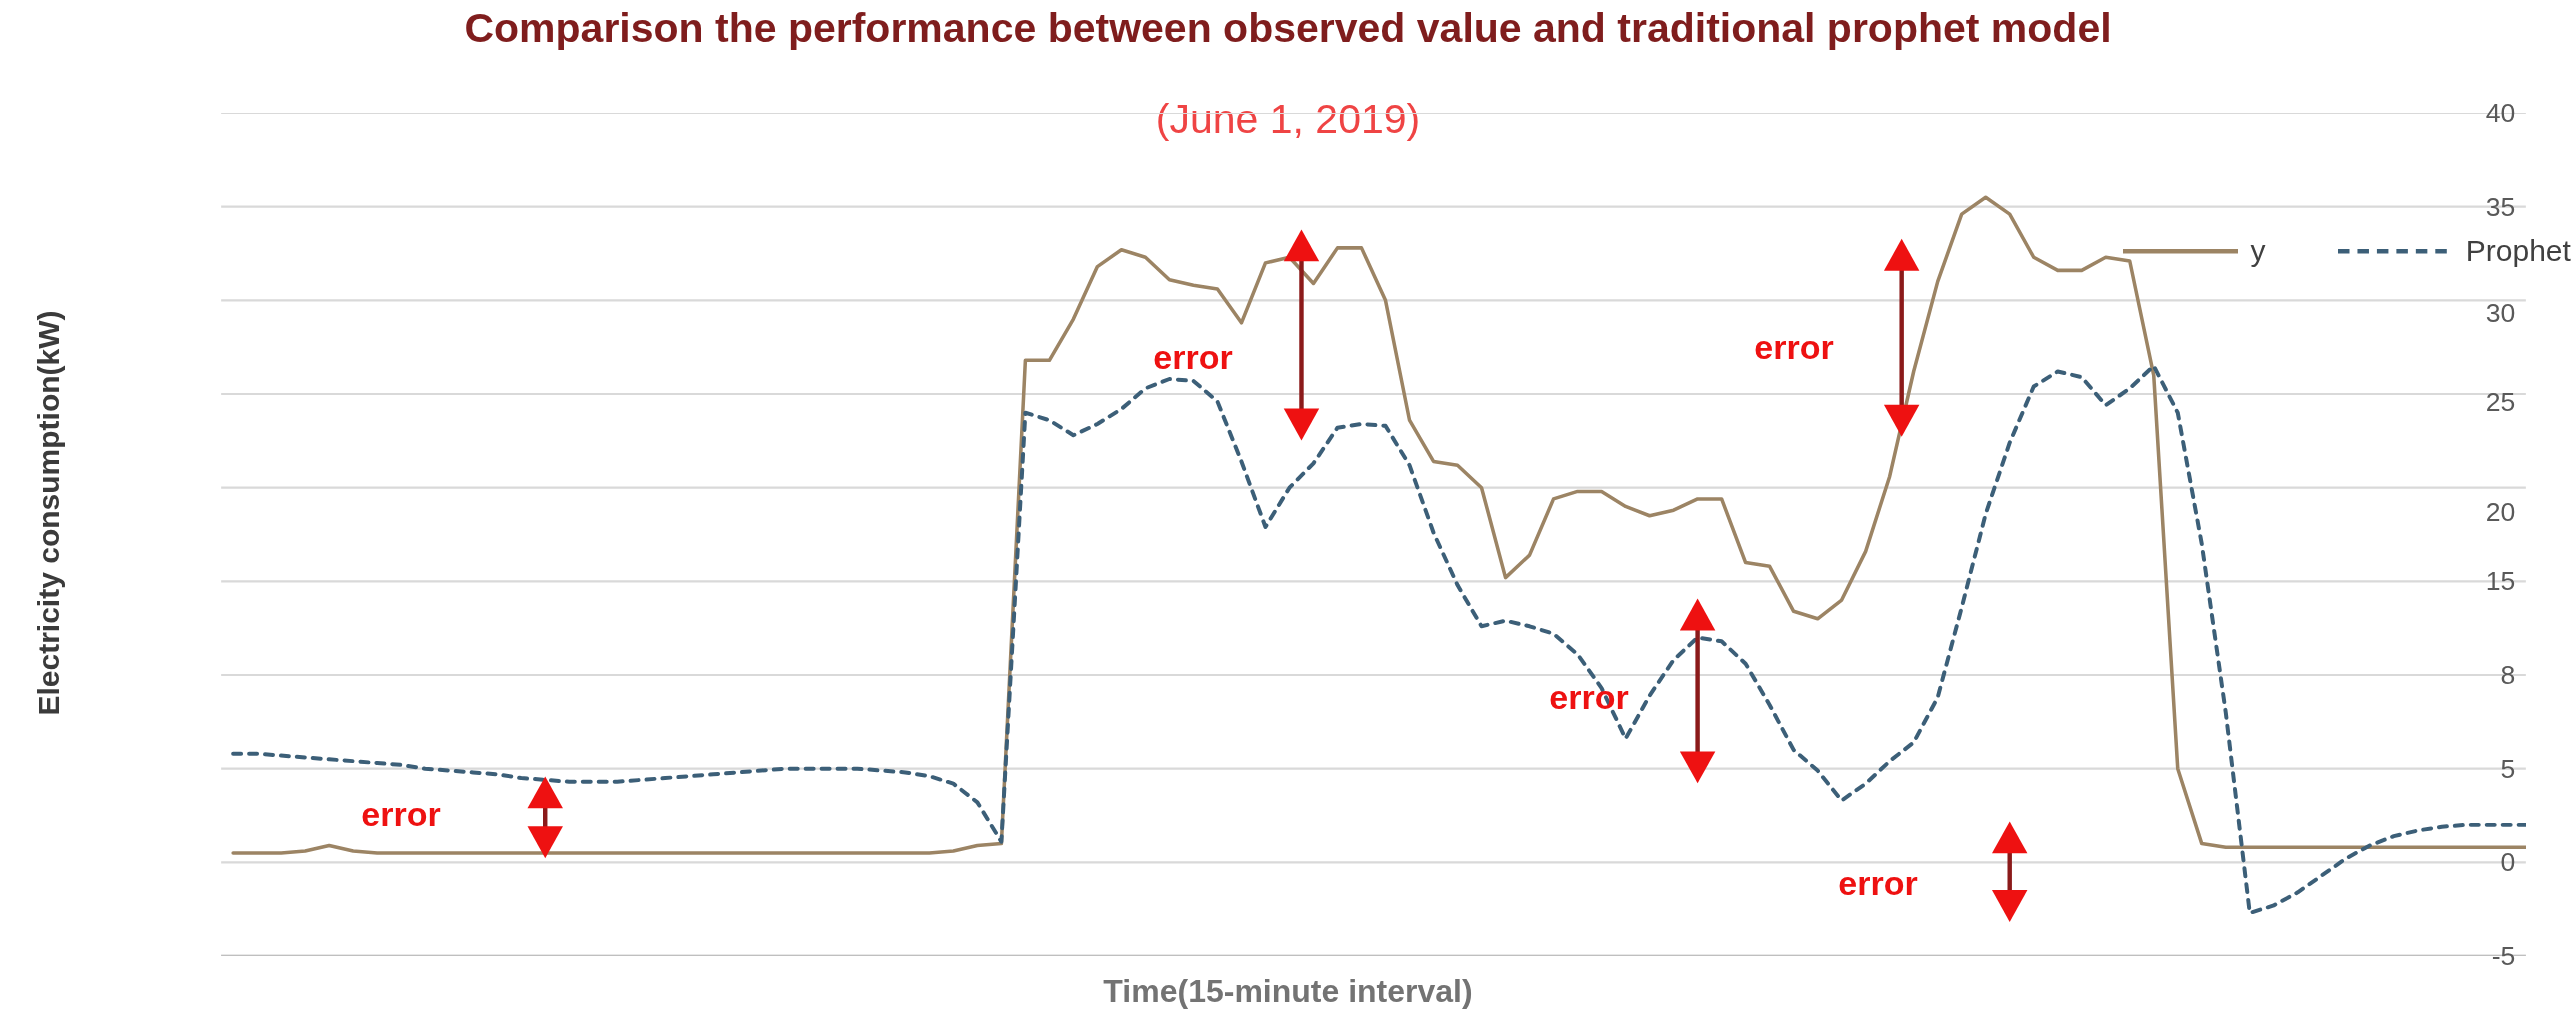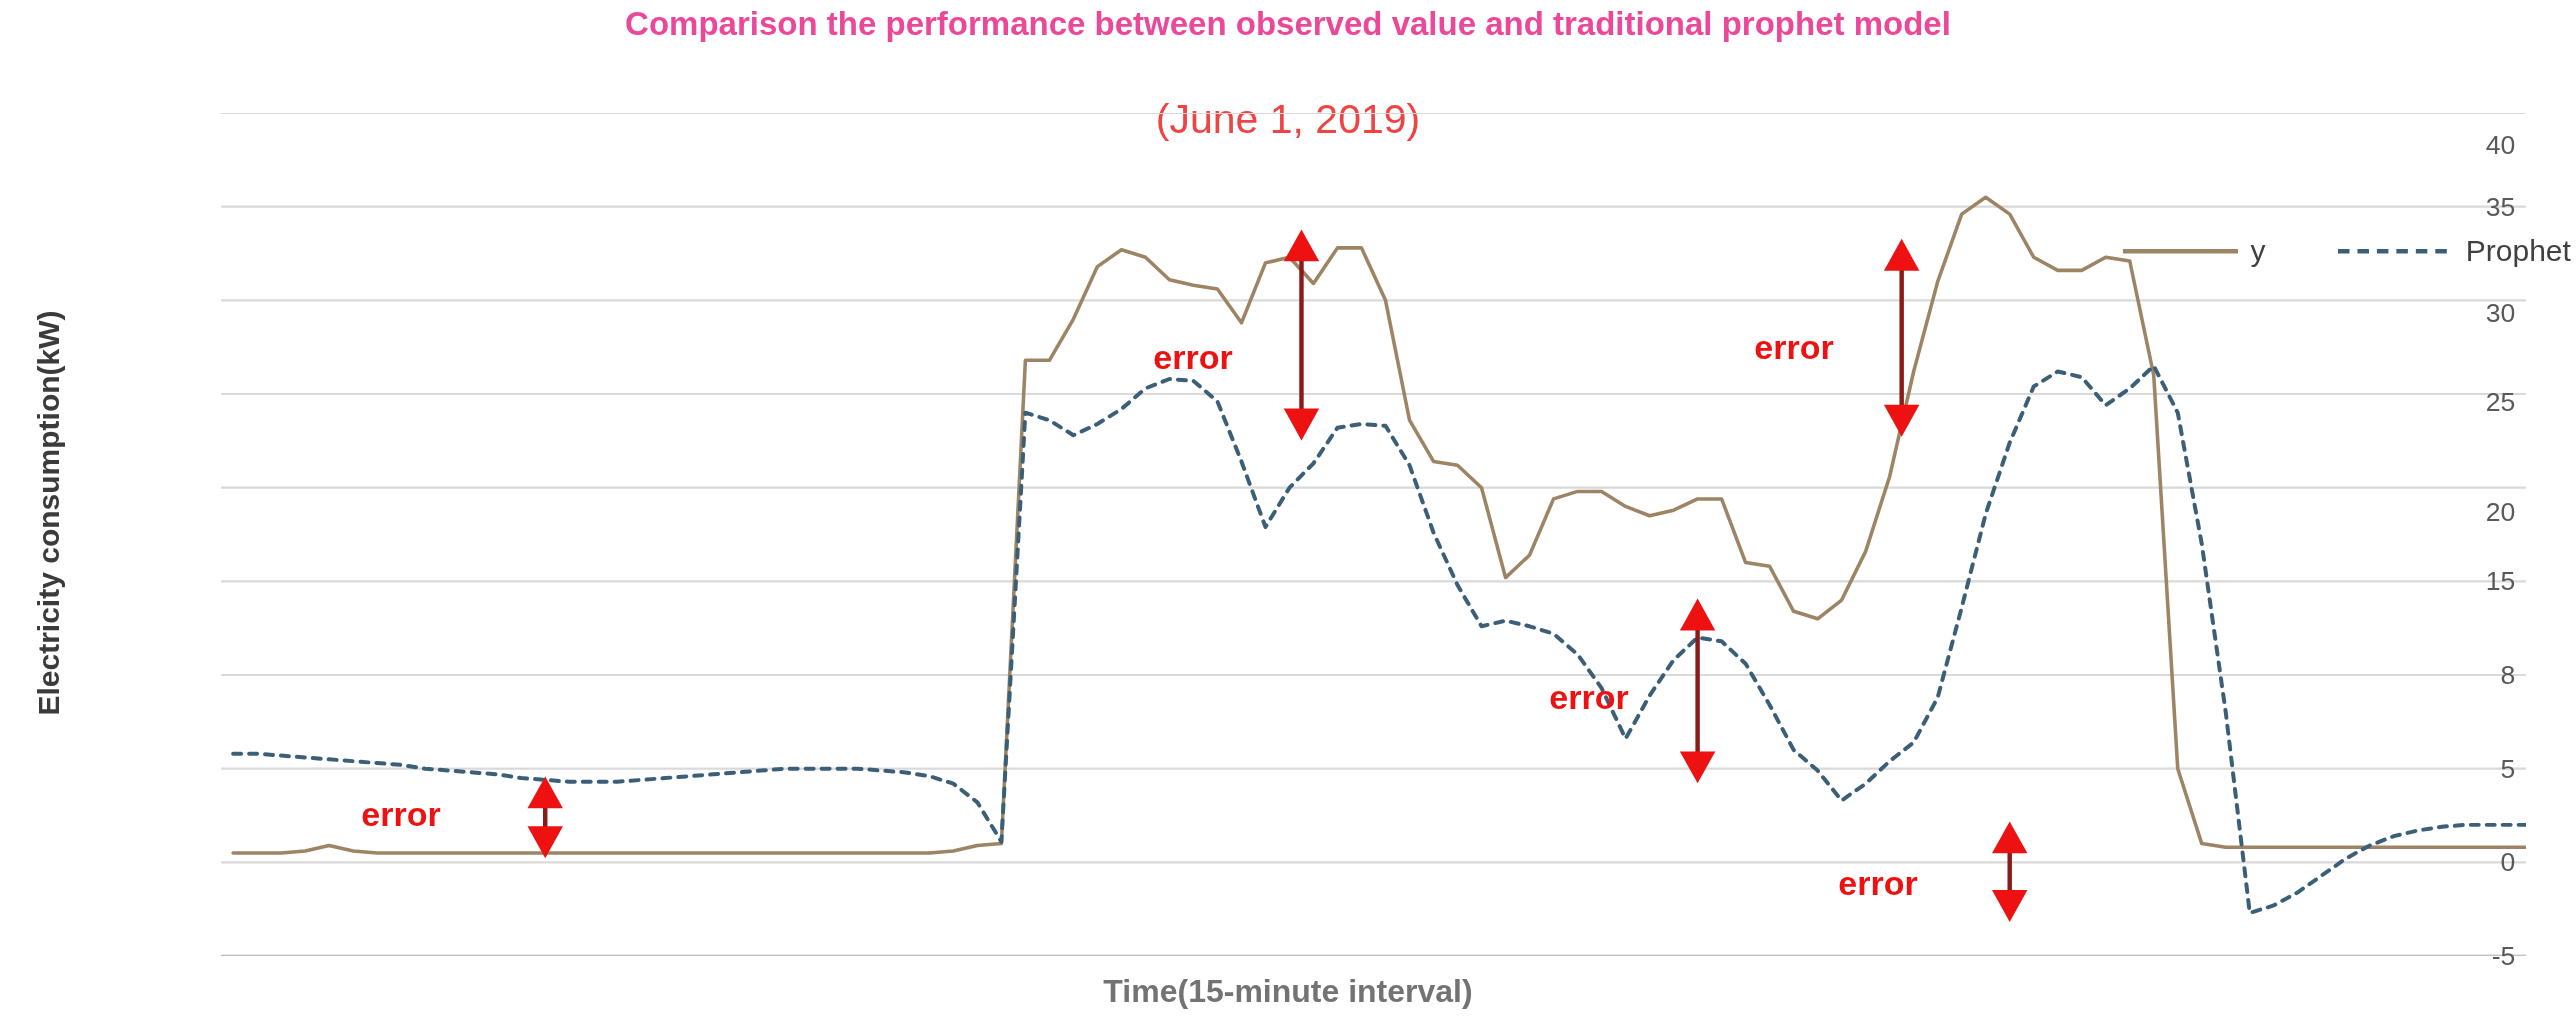--- a/index.html
+++ b/index.html
@@ -19,23 +19,23 @@
     background: #ffffff;
     overflow: hidden;
   }
   
   .chart-title {
     position: absolute;
     left: 0;
     top: 5.3px;
     width: 2576px;
     text-align: center;
-    font-size: 33px;
-    font-weight: bold;
-    color: #ec4899;
+    font-size: 41px;
+    font-weight: bold;
+    color: #7f1d1d;
     letter-spacing: 0px;
     white-space: nowrap;
   }
   .chart-subtitle {
     position: absolute;
     left: 0;
     top: 96px;
     width: 2576px;
     text-align: center;
     font-size: 41px;
@@ -159,21 +159,21 @@
           <polygon points="1875.8333333333333,177.93333333333328 1915.8333333333333,177.93333333333328 1895.8333333333333,141.93333333333328" fill="#ee1111"></polygon>
           <polygon points="1875.8333333333333,329.26666666666665 1915.8333333333333,329.26666666666665 1895.8333333333333,365.26666666666665" fill="#ee1111"></polygon>
         </g>
         <g>
           <line x1="2017.7083333333333" y1="825.18" x2="2017.7083333333333" y2="886.62" stroke="#8b1a1a" stroke-width="5"></line>
           <polygon points="1997.7083333333333,835.18 2037.7083333333333,835.18 2017.7083333333333,799.18" fill="#ee1111"></polygon>
           <polygon points="1997.7083333333333,876.62 2037.7083333333333,876.62 2017.7083333333333,912.62" fill="#ee1111"></polygon>
         </g>
       </svg>
     <div id="ytick-holder">
-        <div class="ytick-label" style="top: 0px; margin-top: 32px;">40</div>
+        <div class="ytick-label" style="top: 0px;">40</div>
         <div class="ytick-label" style="top: 94px;">35</div>
         <div class="ytick-label" style="top: 200px;">30</div>
         <div class="ytick-label" style="top: 289px;">25</div>
         <div class="ytick-label" style="top: 375px; margin-top: 24px;">20</div>
         <div class="ytick-label" style="top: 468px;">15</div>
         <div class="ytick-label" style="top: 562px;">8</div>
         <div class="ytick-label" style="top: 656px;">5</div>
         <div class="ytick-label" style="top: 749px;">0</div>
         <div class="ytick-label" style="top: 843px;">-5</div>
       </div>

